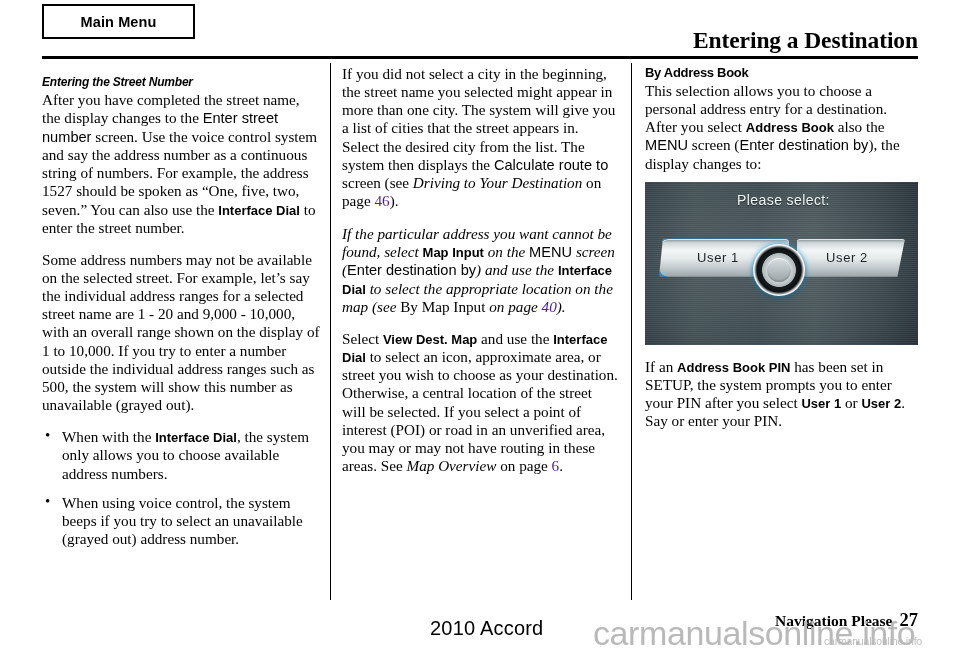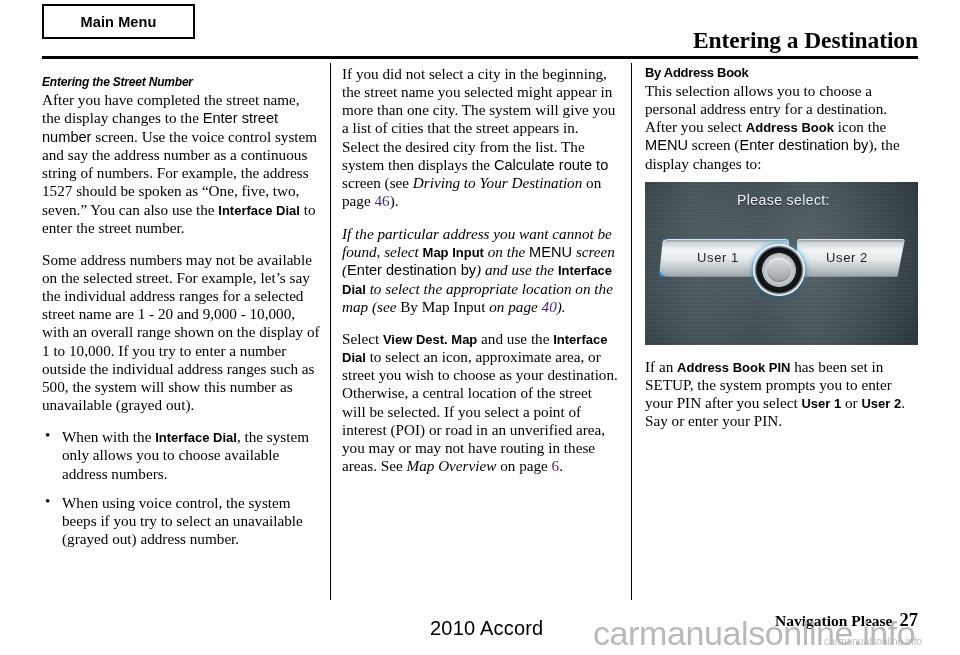--- a/index.html
+++ b/index.html
@@ -312,21 +312,21 @@
   <p class="tip"><span>If the particular address you want cannot be found, select </span><span class="uib" style="font-style:normal">Map Input</span><span> on the </span><span class="ui" style="font-style:normal">MENU</span><span> screen (</span><span class="ui" style="font-style:normal">Enter destination by</span><span>) and use the </span><span class="uib" style="font-style:normal">Interface Dial</span><span> to select the appropriate location on the map (see </span><span style="font-style:normal">By Map Input</span><span> on page </span><span class="link">40</span><span>).</span></p>
 
   <p class="body"><span>Select </span><span class="uib">View Dest. Map</span><span> and use the </span><span class="uib">Interface Dial</span><span> to select an icon, approximate area, or street you wish to choose as your destination. Otherwise, a central location of the street will be selected. If you select a point of interest (POI) or road in an unverified area, you may or may not have routing in these areas. See </span><span class="it">Map Overview</span><span> on page </span><span class="link">6</span><span>.</span></p>
 
 </div>
 
 <div class="col col3">
 
   <h2 class="sec-title">By Address Book</h2>
 
-  <p class="body tight"><span>This selection allows you to choose a personal address entry for a destination. After you select </span><span class="uib">Address Book</span><span> icon the </span><span class="ui">MENU</span><span> screen (</span><span class="ui">Enter destination by</span><span>), the display changes to:</span></p>
+  <p class="body tight"><span>This selection allows you to choose a personal address entry for a destination. After you select </span><span class="uib">Address Book</span><span> also the </span><span class="ui">MENU</span><span> screen (</span><span class="ui">Enter destination by</span><span>), the display changes to:</span></p>
 
   <div class="nav-screen">
     <div class="vignette"></div>
     <div class="nav-title">Please select:</div>
 
     <div class="btn-user btn-user-1">
       <span>User 1</span>
       <span class="sel-outline"></span>
     </div>
 

